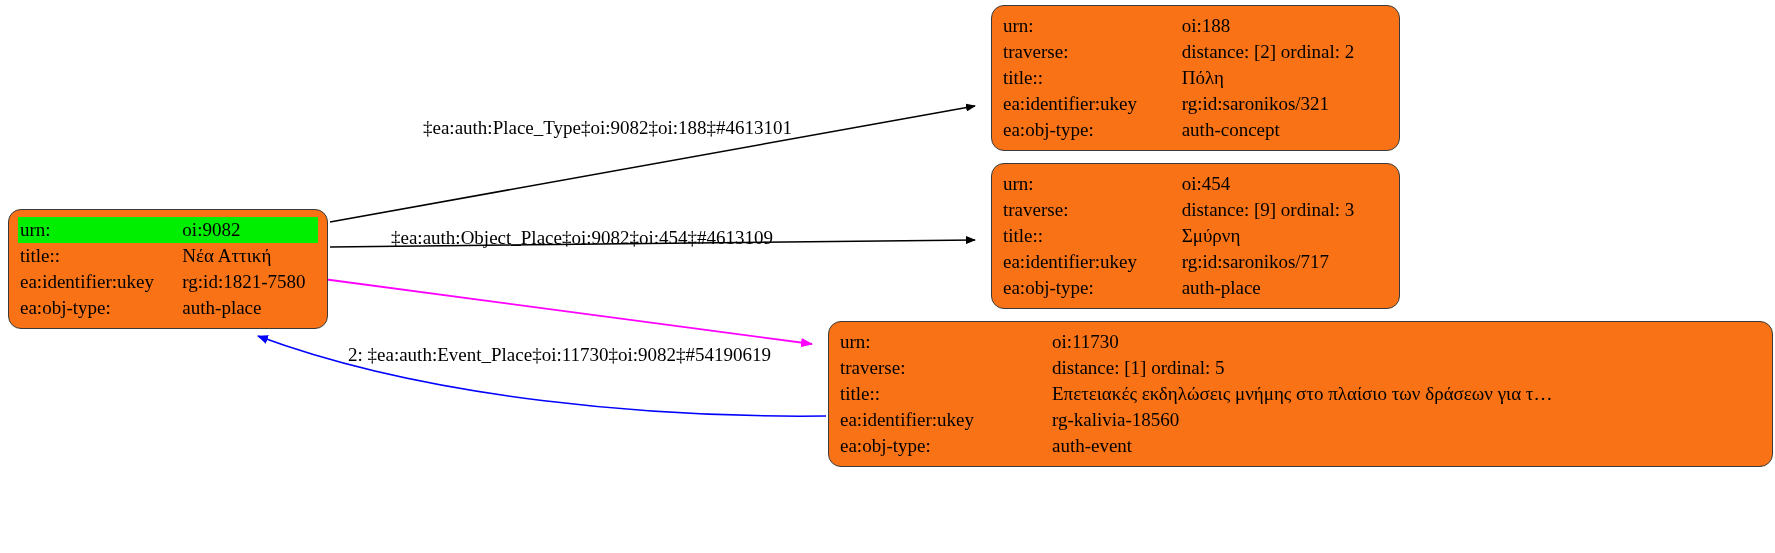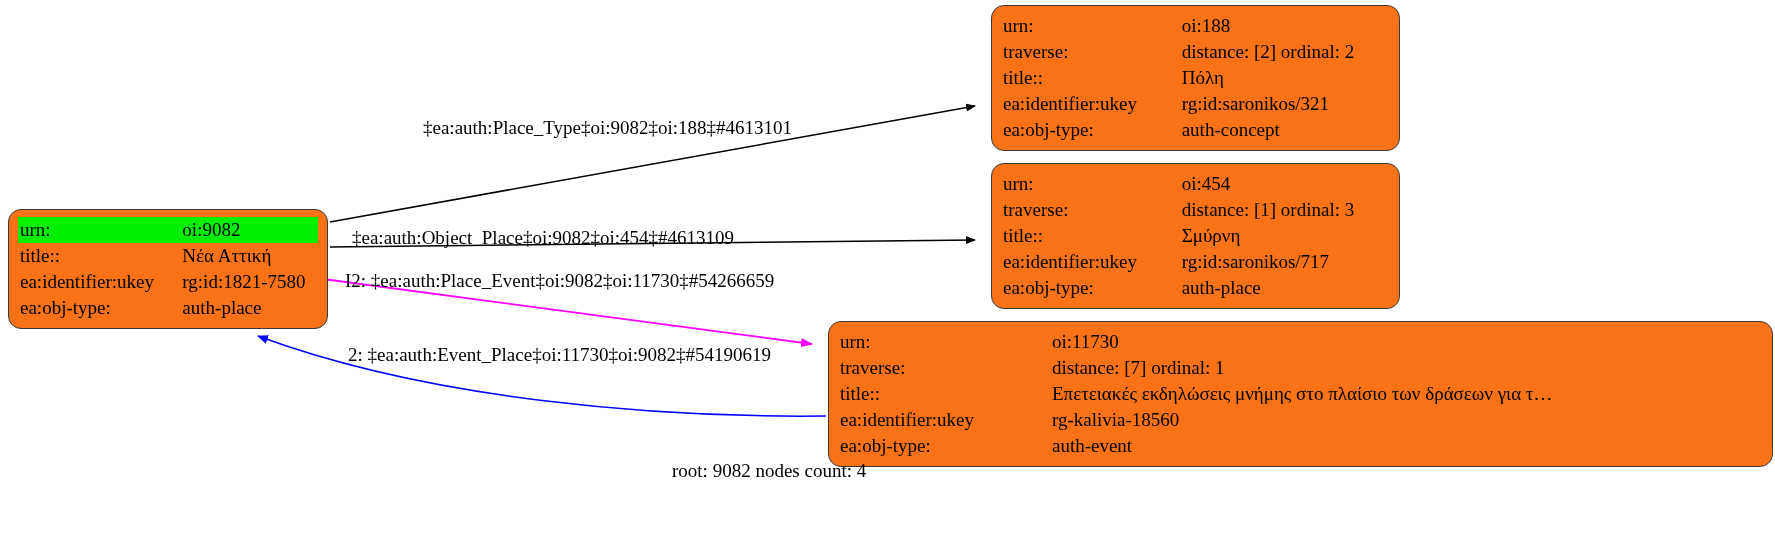--- a/index.html
+++ b/index.html
@@ -145,21 +145,21 @@
 
   <div class="node" style="left:991px; top:163px; width:409px;">
     <table>
       <tbody>
           <tr>
         <td class="key">urn:</td>
         <td class="val">oi:454</td>
       </tr>
       <tr>
         <td class="key">traverse:</td>
-        <td class="val">distance: [1]      ordinal: 3</td>
+        <td class="val">distance: [9]      ordinal: 3</td>
       </tr>
       <tr>
         <td class="key">title::</td>
         <td class="val">Σμύρνη</td>
       </tr>
       <tr>
         <td class="key">ea:identifier:ukey</td>
         <td class="val">rg:id:saronikos/717</td>
       </tr>
       <tr>
@@ -172,41 +172,39 @@
 
   <div class="node" style="left:828px; top:321px; width:945px;">
     <table>
       <tbody>
           <tr>
         <td class="key">urn:</td>
         <td class="val">oi:11730</td>
       </tr>
       <tr>
         <td class="key">traverse:</td>
-        <td class="val">distance: [7]      ordinal: 1</td>
+        <td class="val">distance: [1]      ordinal: 5</td>
       </tr>
       <tr>
         <td class="key">title::</td>
         <td class="val">Επετειακές εκδηλώσεις μνήμης στο πλαίσιο των δράσεων για τ…</td>
       </tr>
       <tr>
         <td class="key">ea:identifier:ukey</td>
         <td class="val">rg-kalivia-18560</td>
       </tr>
       <tr>
         <td class="key">ea:obj-type:</td>
         <td class="val">auth-event</td>
       </tr>
     </tbody>
       </table>
   </div>
 
   <div class="edge-label" style="left:375px; top:117px;margin-left:48px;">‡ea:auth:Place_Type‡oi:9082‡oi:188‡#4613101</div>
 
-  <div class="edge-label" style="left:352px; top:227px;">‡ea:auth:Object_Place‡oi:9082‡oi:454‡#4613109</div>
-
-  <div class="edge-label" style="left:345px; top:270px;">I2: ‡ea:auth:Place_Event‡oi:9082‡oi:11730‡#54266659</div>
+  <div class="edge-label" style="left:391px; top:227px;">‡ea:auth:Object_Place‡oi:9082‡oi:454‡#4613109</div>
+
 
   <div class="edge-label" style="left:348px; top:344px;">2: ‡ea:auth:Event_Place‡oi:11730‡oi:9082‡#54190619</div>
 
-  <div class="caption" style="left:672px; top:460px;">root: 9082 nodes count: 4</div>
 
 </div>
 
 </body></html>

